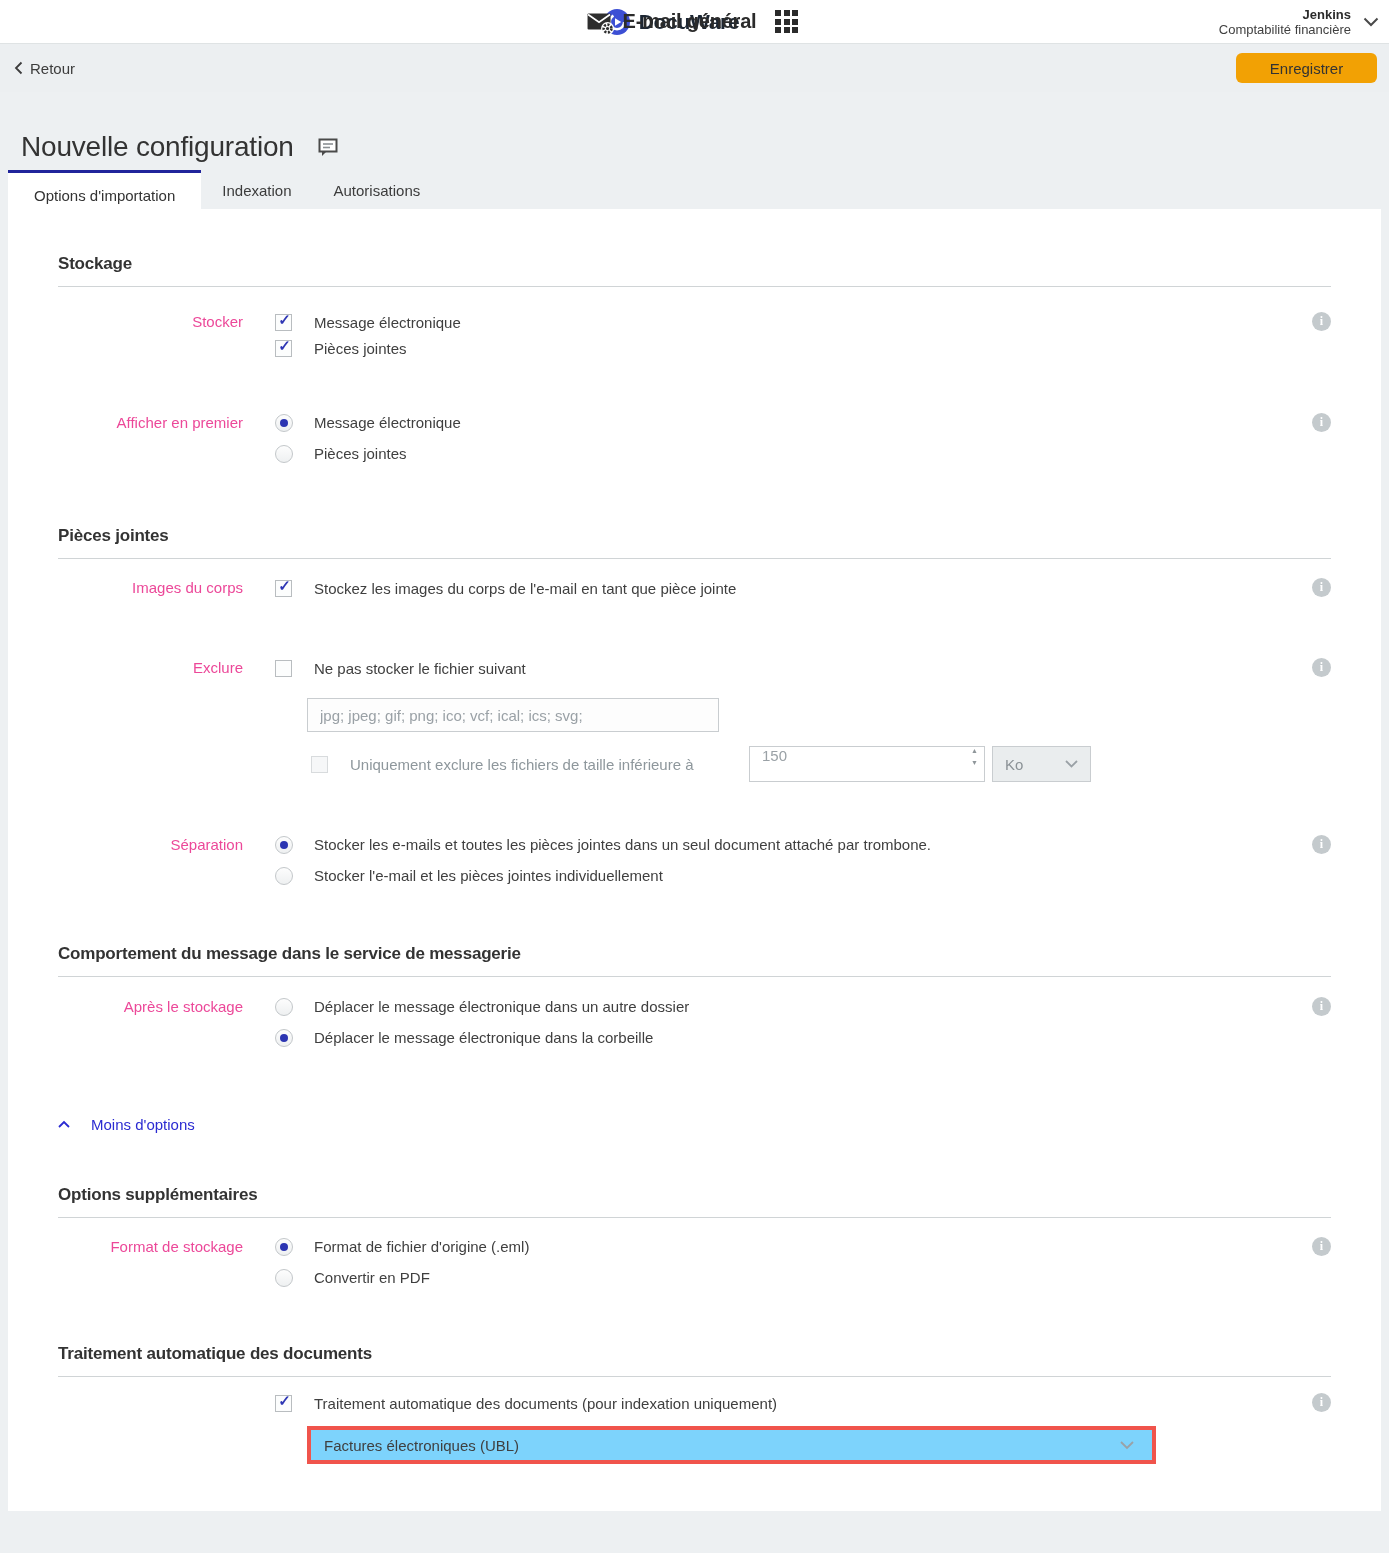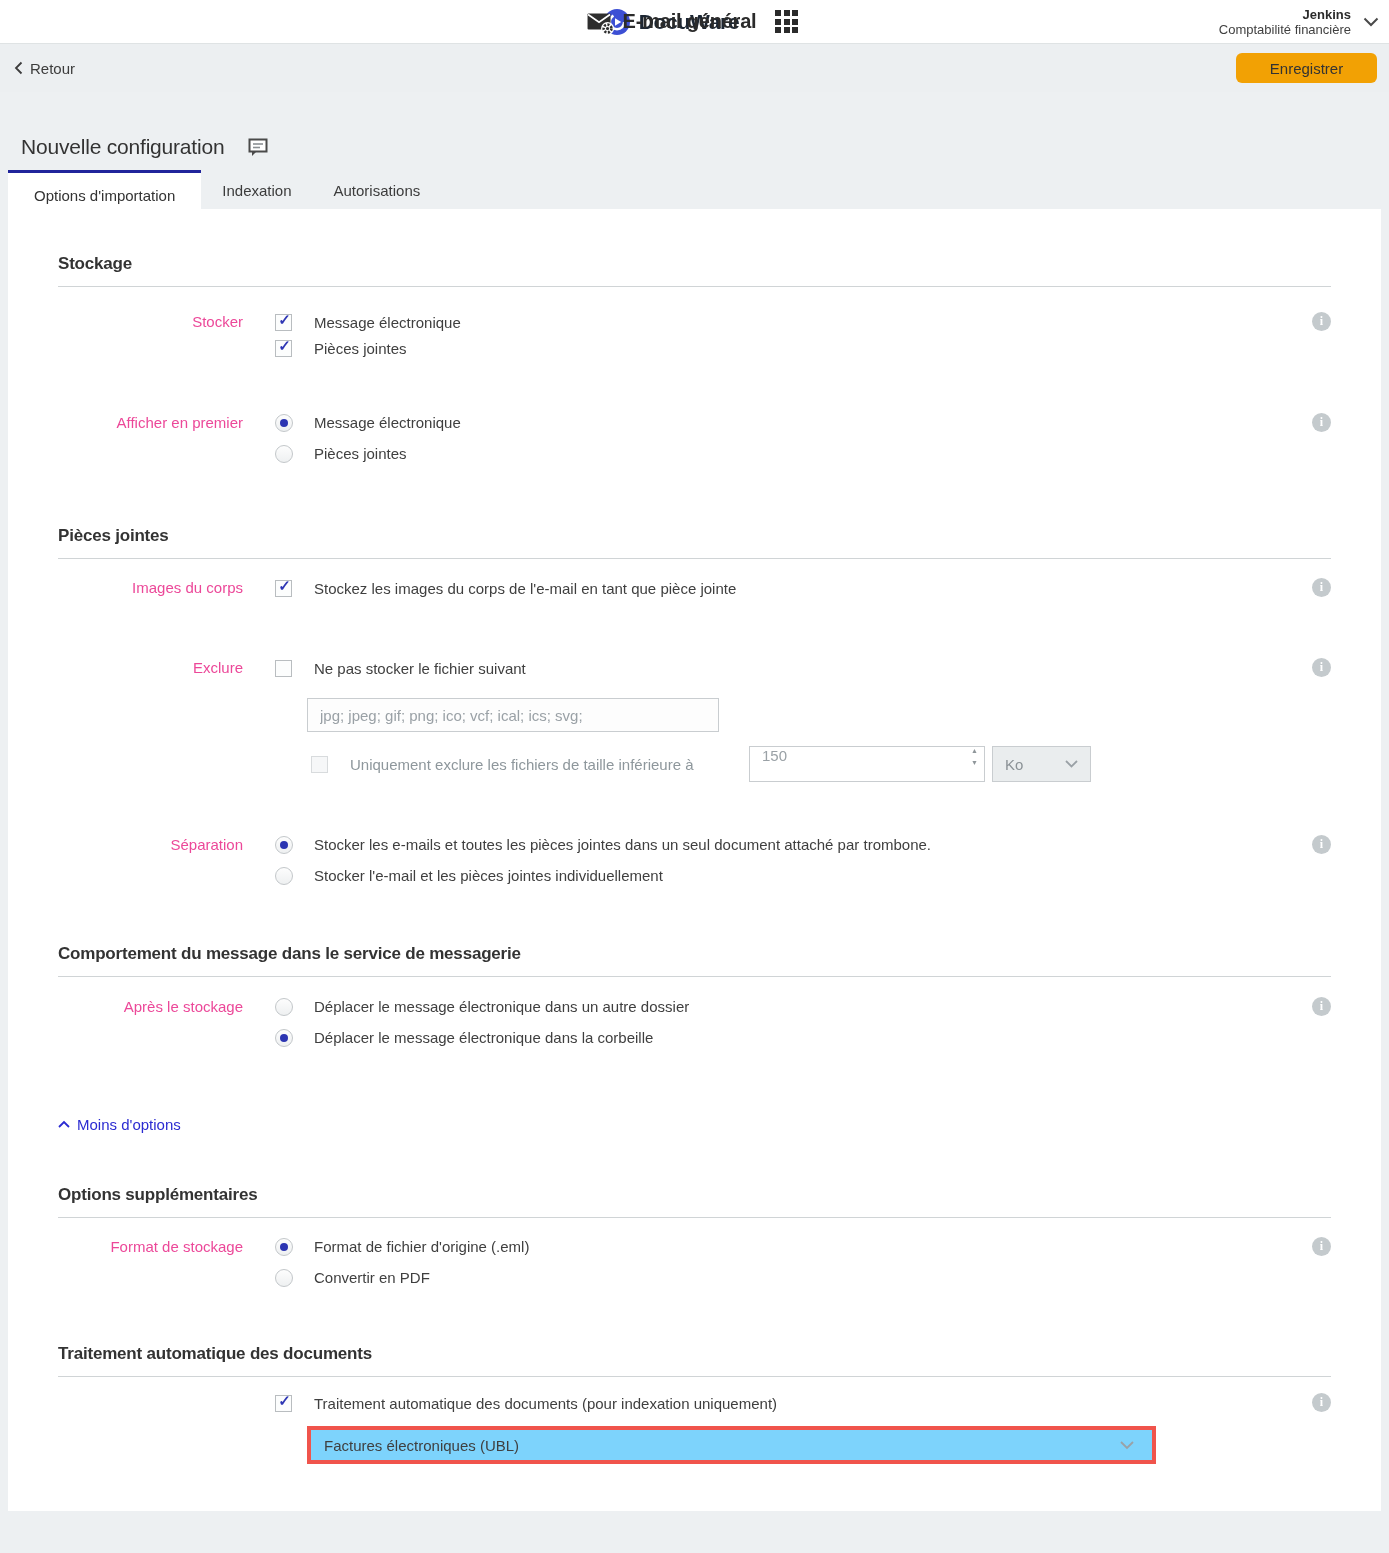--- a/index.html
+++ b/index.html
@@ -37,21 +37,21 @@
     justify-content:space-between; padding:0 12px 0 14px;
   }
   .back { display:flex; align-items:center; gap:7px; font-size:15px; color:#3c3c3c; cursor:pointer; }
   .save {
     width:141px; height:30px; background:#f2a104; border:none; border-radius:6px;
     font-family:"Liberation Sans", sans-serif; font-size:15px; color:#333; cursor:pointer;
   }
   
   .pagebody { padding:0 8px; }
   .ptitle-row { padding-top:55px; margin-left:13px; height:30px; display:flex; align-items:center; gap:24px; }
-  .ptitle-row h2 { font-size:21px; font-weight:normal; color:#333; letter-spacing:-0.2px; }
+  .ptitle-row h2 { font-size:28px; font-weight:normal; color:#333; letter-spacing:-0.2px; }
   .comment { cursor:pointer; display:inline-flex; margin-top:2px; }
   .tabs { margin-top:23px; height:39px; display:flex; align-items:flex-end; }
   .tab {
     height:36px; line-height:36px; padding:0 21px; font-size:15px; color:#3c3c3c; cursor:pointer;
   }
   .tab.active {
     height:39px; line-height:34px; background:#fff; border-top:3px solid #20249b; color:#333;
     padding:6px 26px;
   }
   
@@ -111,21 +111,21 @@
     font-family:"Liberation Sans", sans-serif; background:transparent; color:#3f3f3f;
   }
   .spin { margin-left:auto; margin-right:6px; display:flex; flex-direction:column; gap:5px; }
   .spin span { font-size:7px; line-height:7px; color:#8f969a; cursor:pointer; }
   .selbox {
     position:absolute; left:681px; top:0; width:99px; height:36px;
     border:1px solid #c9cdd0; background:#eaedee; display:flex; align-items:center;
     padding:0 12px; font-size:15px; color:#8b9296; cursor:pointer;
   }
   .selbox svg { margin-left:auto; }
-  .link-line { display:flex; align-items:center; gap:7px; height:20px; cursor:pointer; }
+  .link-line { display:flex; align-items:center; gap:21px; height:20px; cursor:pointer; }
   .link-line span.txt { font-size:15px; color:#2b2bd1; }
   .hl-select {
     margin-left:249px; width:849px; height:38px; border:4px solid #f0544c; background:#7dd3fc;
     display:flex; align-items:center; padding:0 13px; cursor:pointer;
   }
   .hl-select .val { font-size:15px; color:#3f3f3f; }
   .hl-select svg { margin-left:auto; margin-right:5px; }
 </style>
 </head>
 <body>

